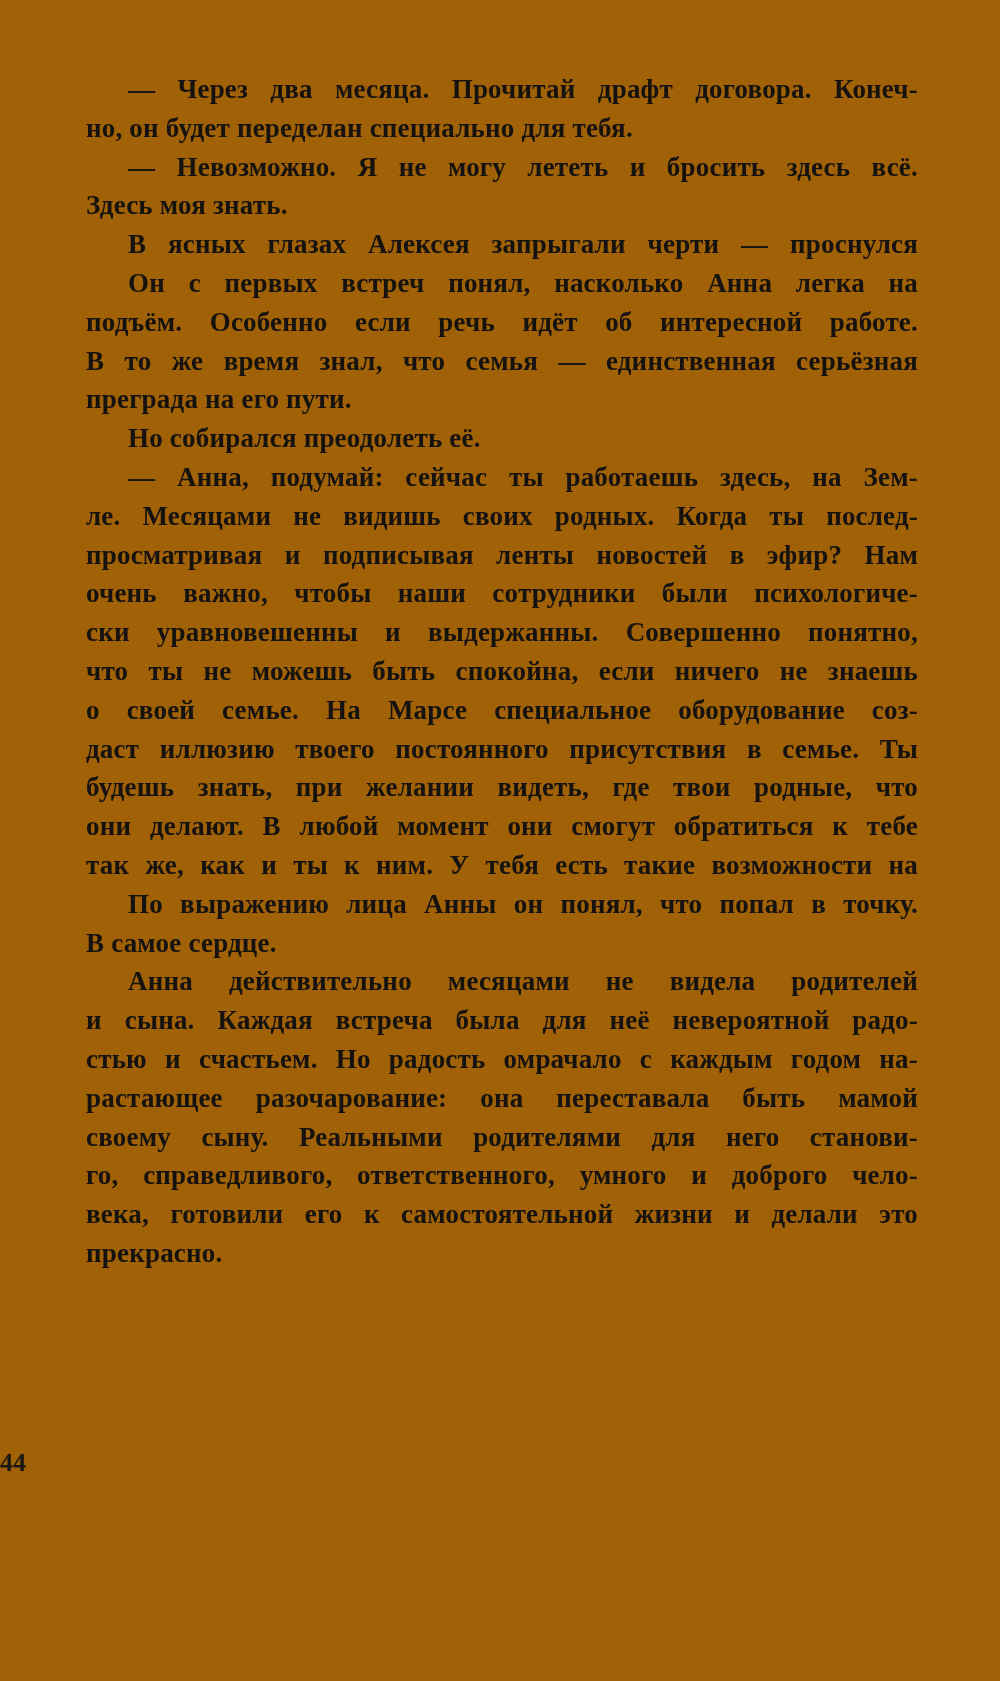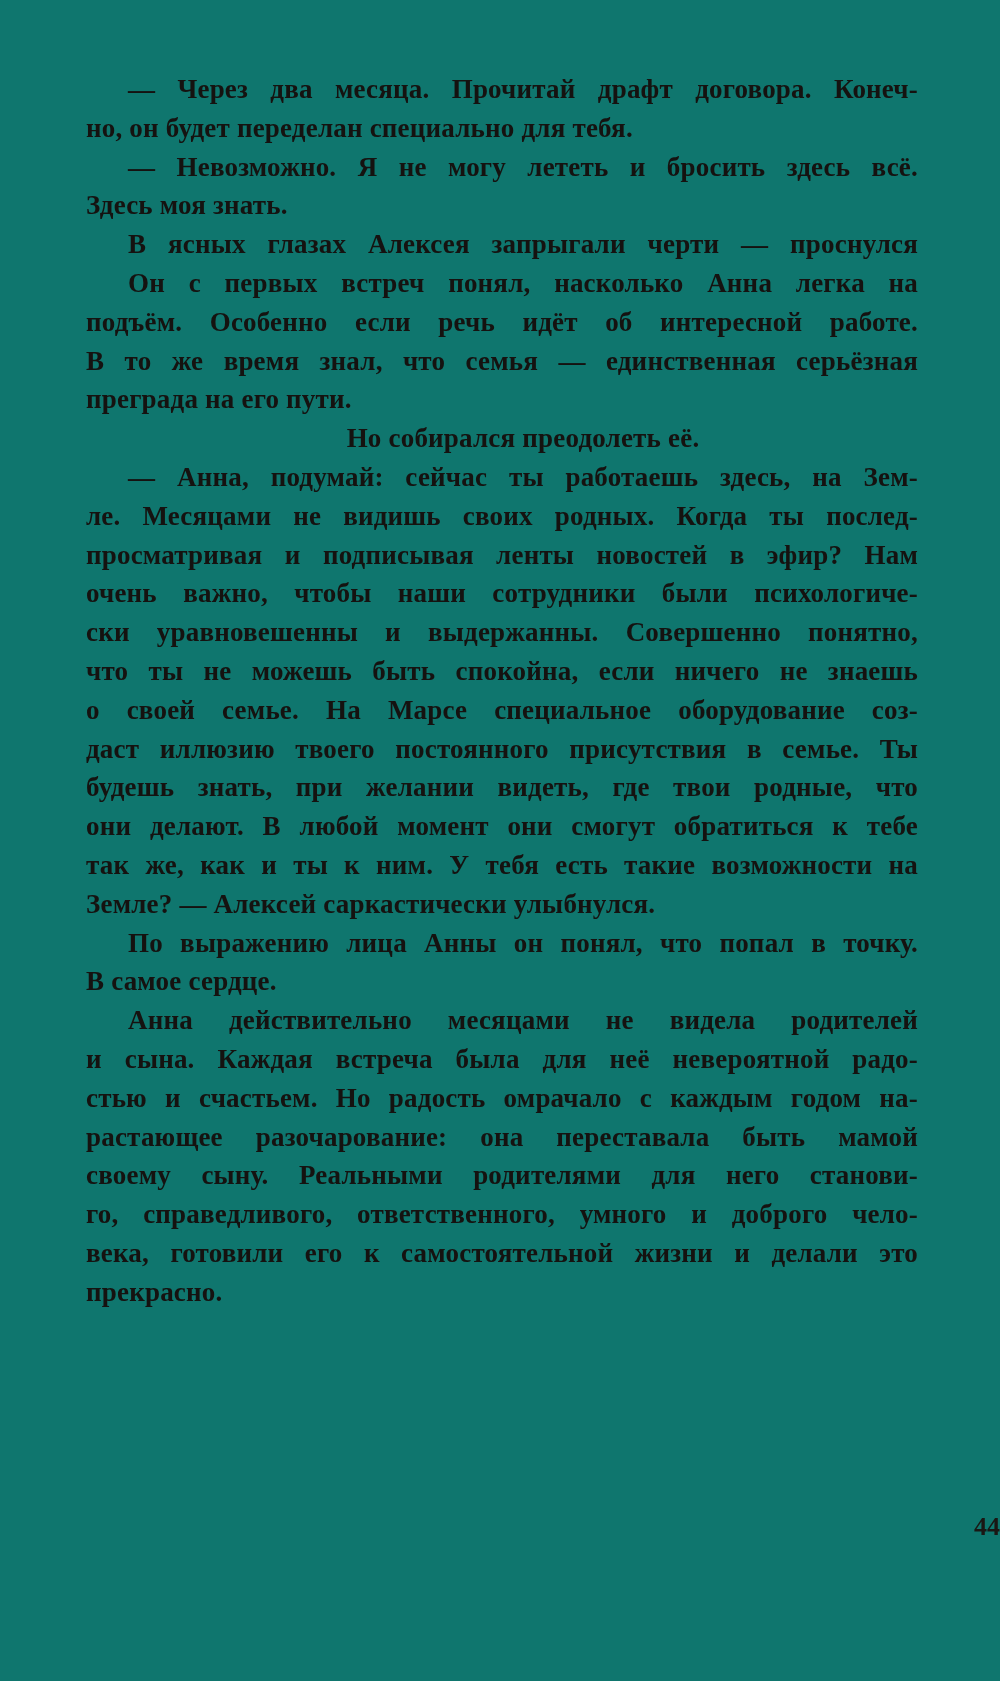--- a/index.html
+++ b/index.html
@@ -5,21 +5,21 @@
   html, body {
     margin: 0;
     padding: 0;
     background: #e9e9e7;
   }
   .page {
     position: relative;
     width: 1000px;
     height: 1681px;
     margin: 0 auto;
-    background: #0f766e;
+    background: #a16207;
     overflow: hidden;
     font-family: "Liberation Serif", "DejaVu Serif", serif;
     color: #151210;
   }
   .text-block {
     position: absolute;
     top: 70px;
     left: 86px;
     width: 832px;
   }
@@ -34,28 +34,27 @@
     letter-spacing: 0.2px;
     white-space: normal;
     text-align: left;
   }
   .line.just {
     text-align: justify;
     text-align-last: justify;
   }
   .line.first {
     padding-left: 42px;
-    text-align: center;
   }
   .page-number {
     position: absolute;
-    top: 1512px;
+    top: 1448px;
     left: 0;
     width: 100%;
-    text-align: right;
+    text-align: left;
     font-size: 26px;
     font-weight: 700;
     color: #1a1714;
   }
 </style>
 </head>
 <body>
 
 <div class="page">
   <div class="text-block">
@@ -84,21 +83,20 @@
         <div class="line just">ле. Месяцами не видишь своих родных. Когда ты послед-</div>
         <div class="line just">просматривая и подписывая ленты новостей в эфир? Нам</div>
         <div class="line just">очень важно, чтобы наши сотрудники были психологиче-</div>
         <div class="line just">ски уравновешенны и выдержанны. Совершенно понятно,</div>
         <div class="line just">что ты не можешь быть спокойна, если ничего не знаешь</div>
         <div class="line just">о своей семье. На Марсе специальное оборудование соз-</div>
         <div class="line just">даст иллюзию твоего постоянного присутствия в семье. Ты</div>
         <div class="line just">будешь знать, при желании видеть, где твои родные, что</div>
         <div class="line just">они делают. В любой момент они смогут обратиться к тебе</div>
         <div class="line just">так же, как и ты к ним. У тебя есть такие возможности на</div>
-        <div class="line">Земле? — Алексей саркастически улыбнулся.</div>
       </div>
       <div class="paragraph">
         <div class="line first just">По выражению лица Анны он понял, что попал в точку.</div>
         <div class="line">В самое сердце.</div>
       </div>
       <div class="paragraph">
         <div class="line first just">Анна действительно месяцами не видела родителей</div>
         <div class="line just">и сына. Каждая встреча была для неё невероятной радо-</div>
         <div class="line just">стью и счастьем. Но радость омрачало с каждым годом на-</div>
         <div class="line just">растающее разочарование: она переставала быть мамой</div>

